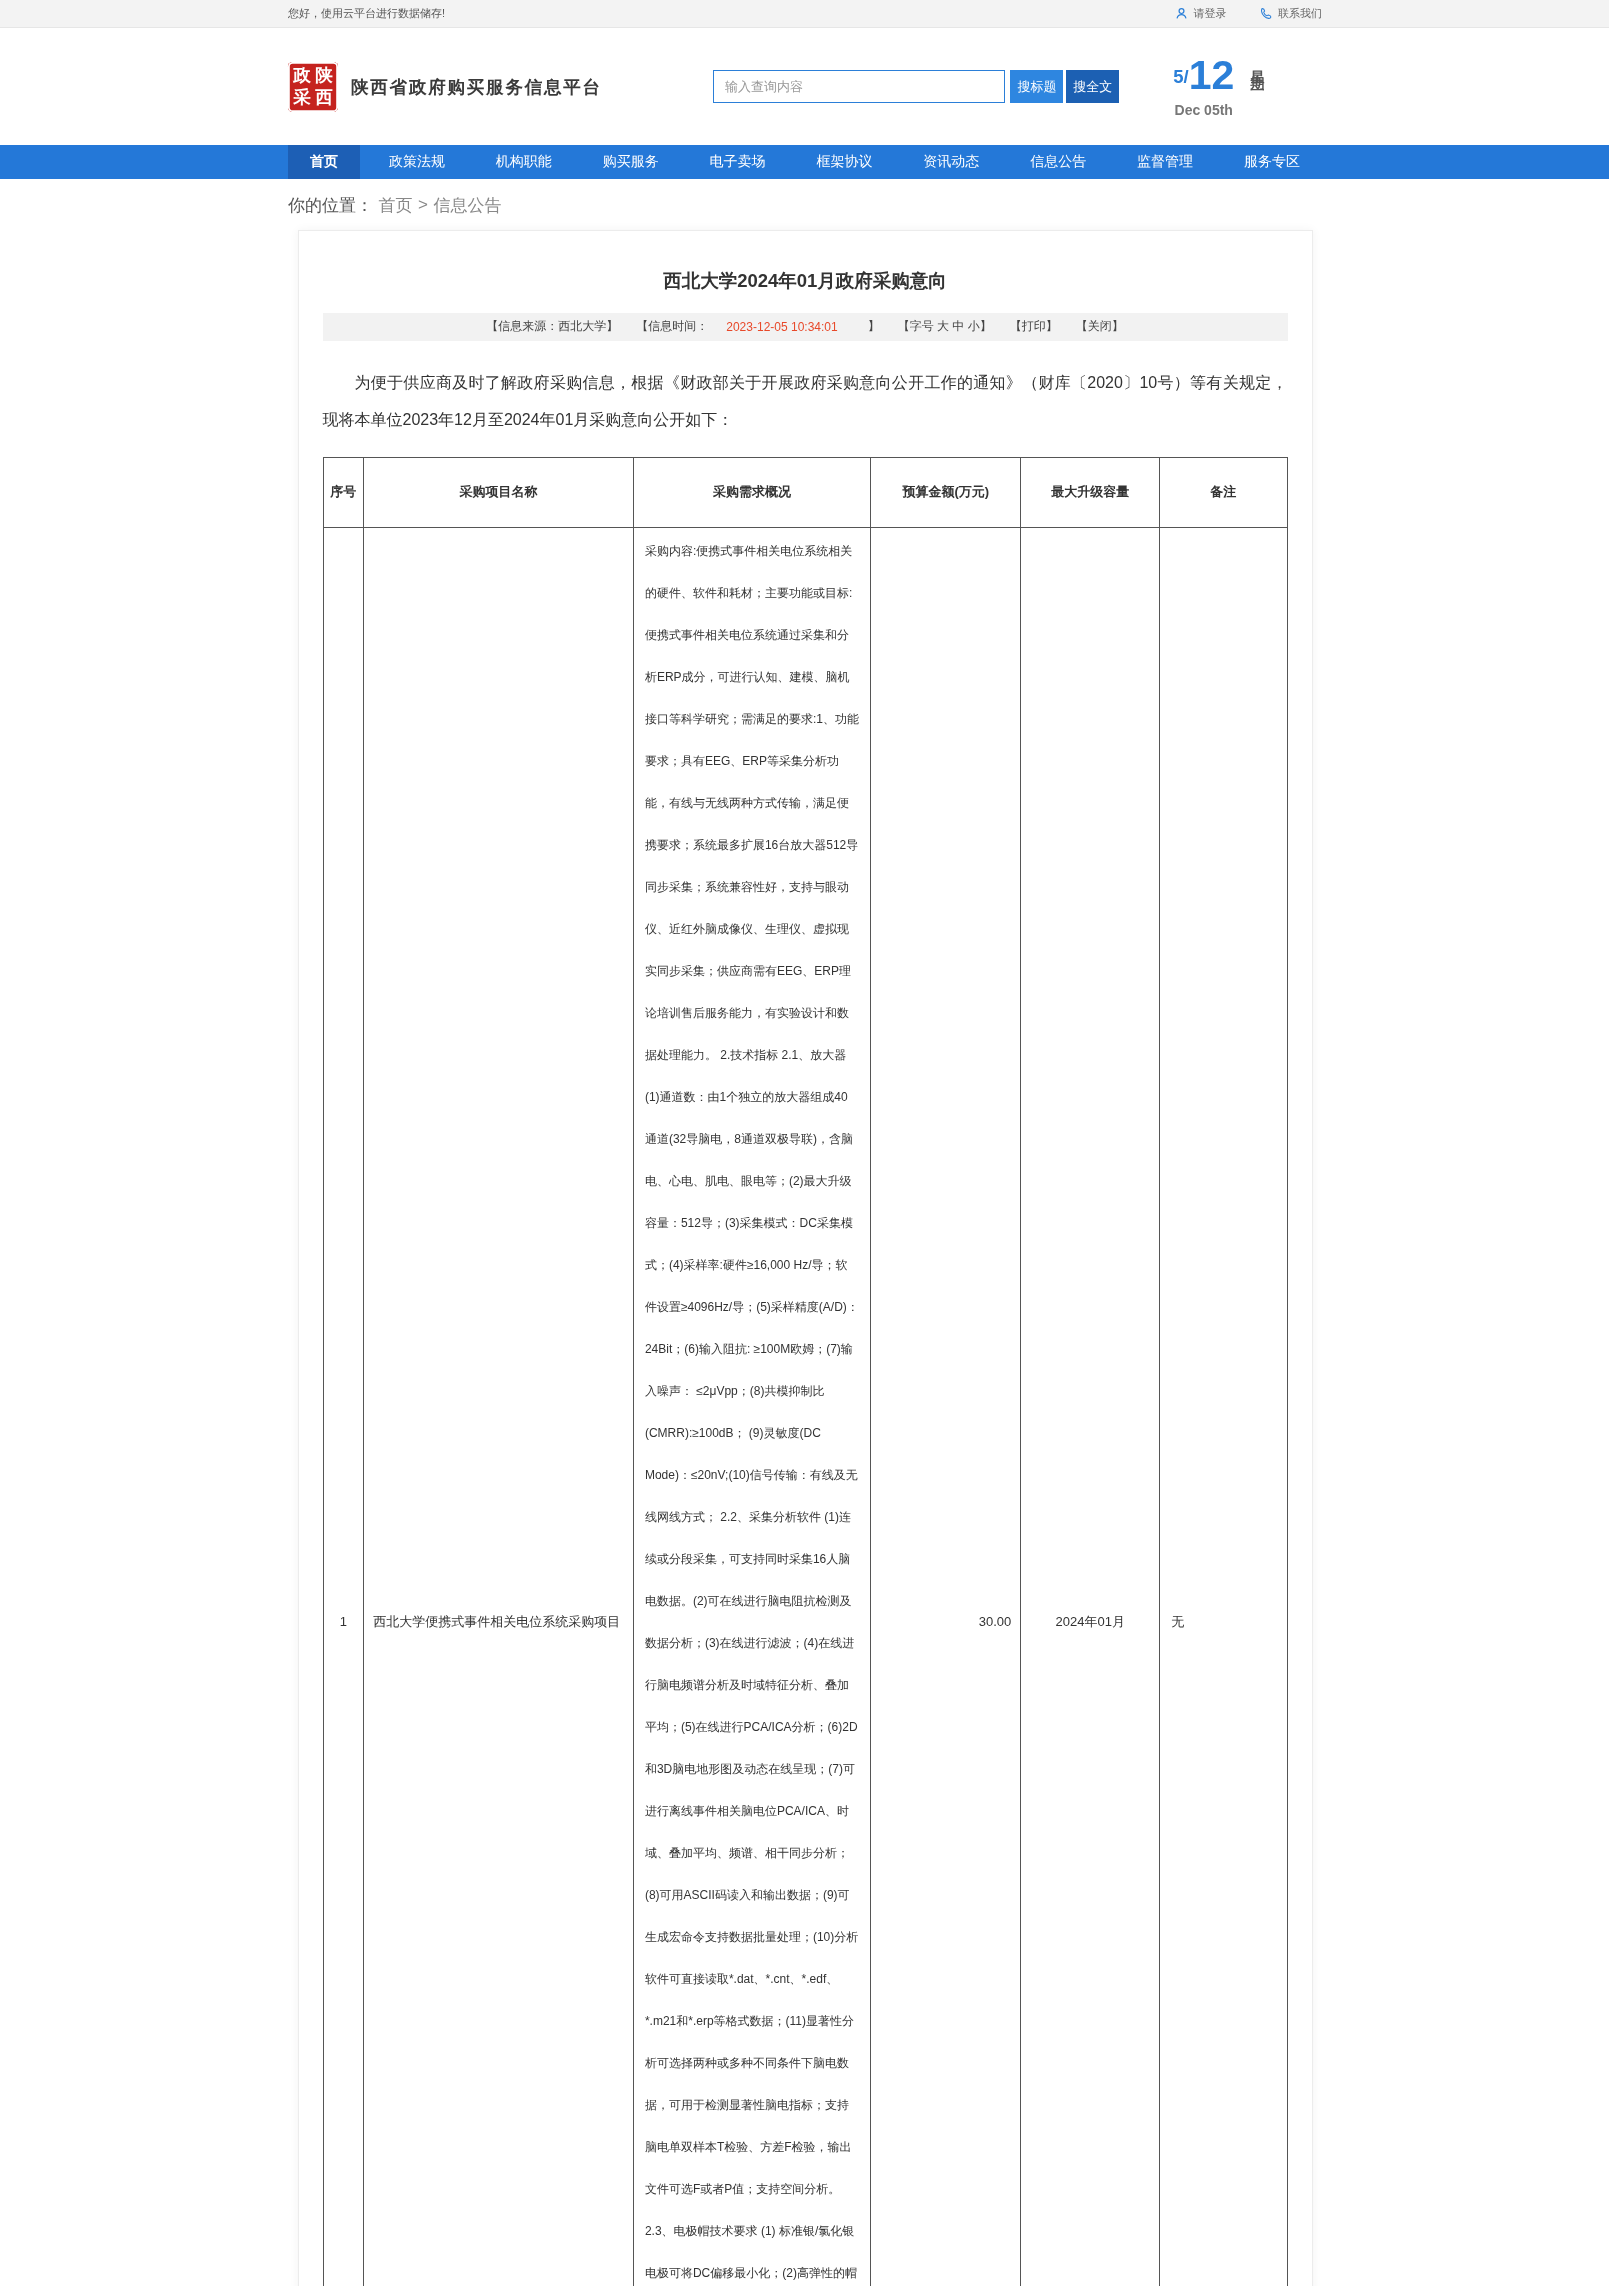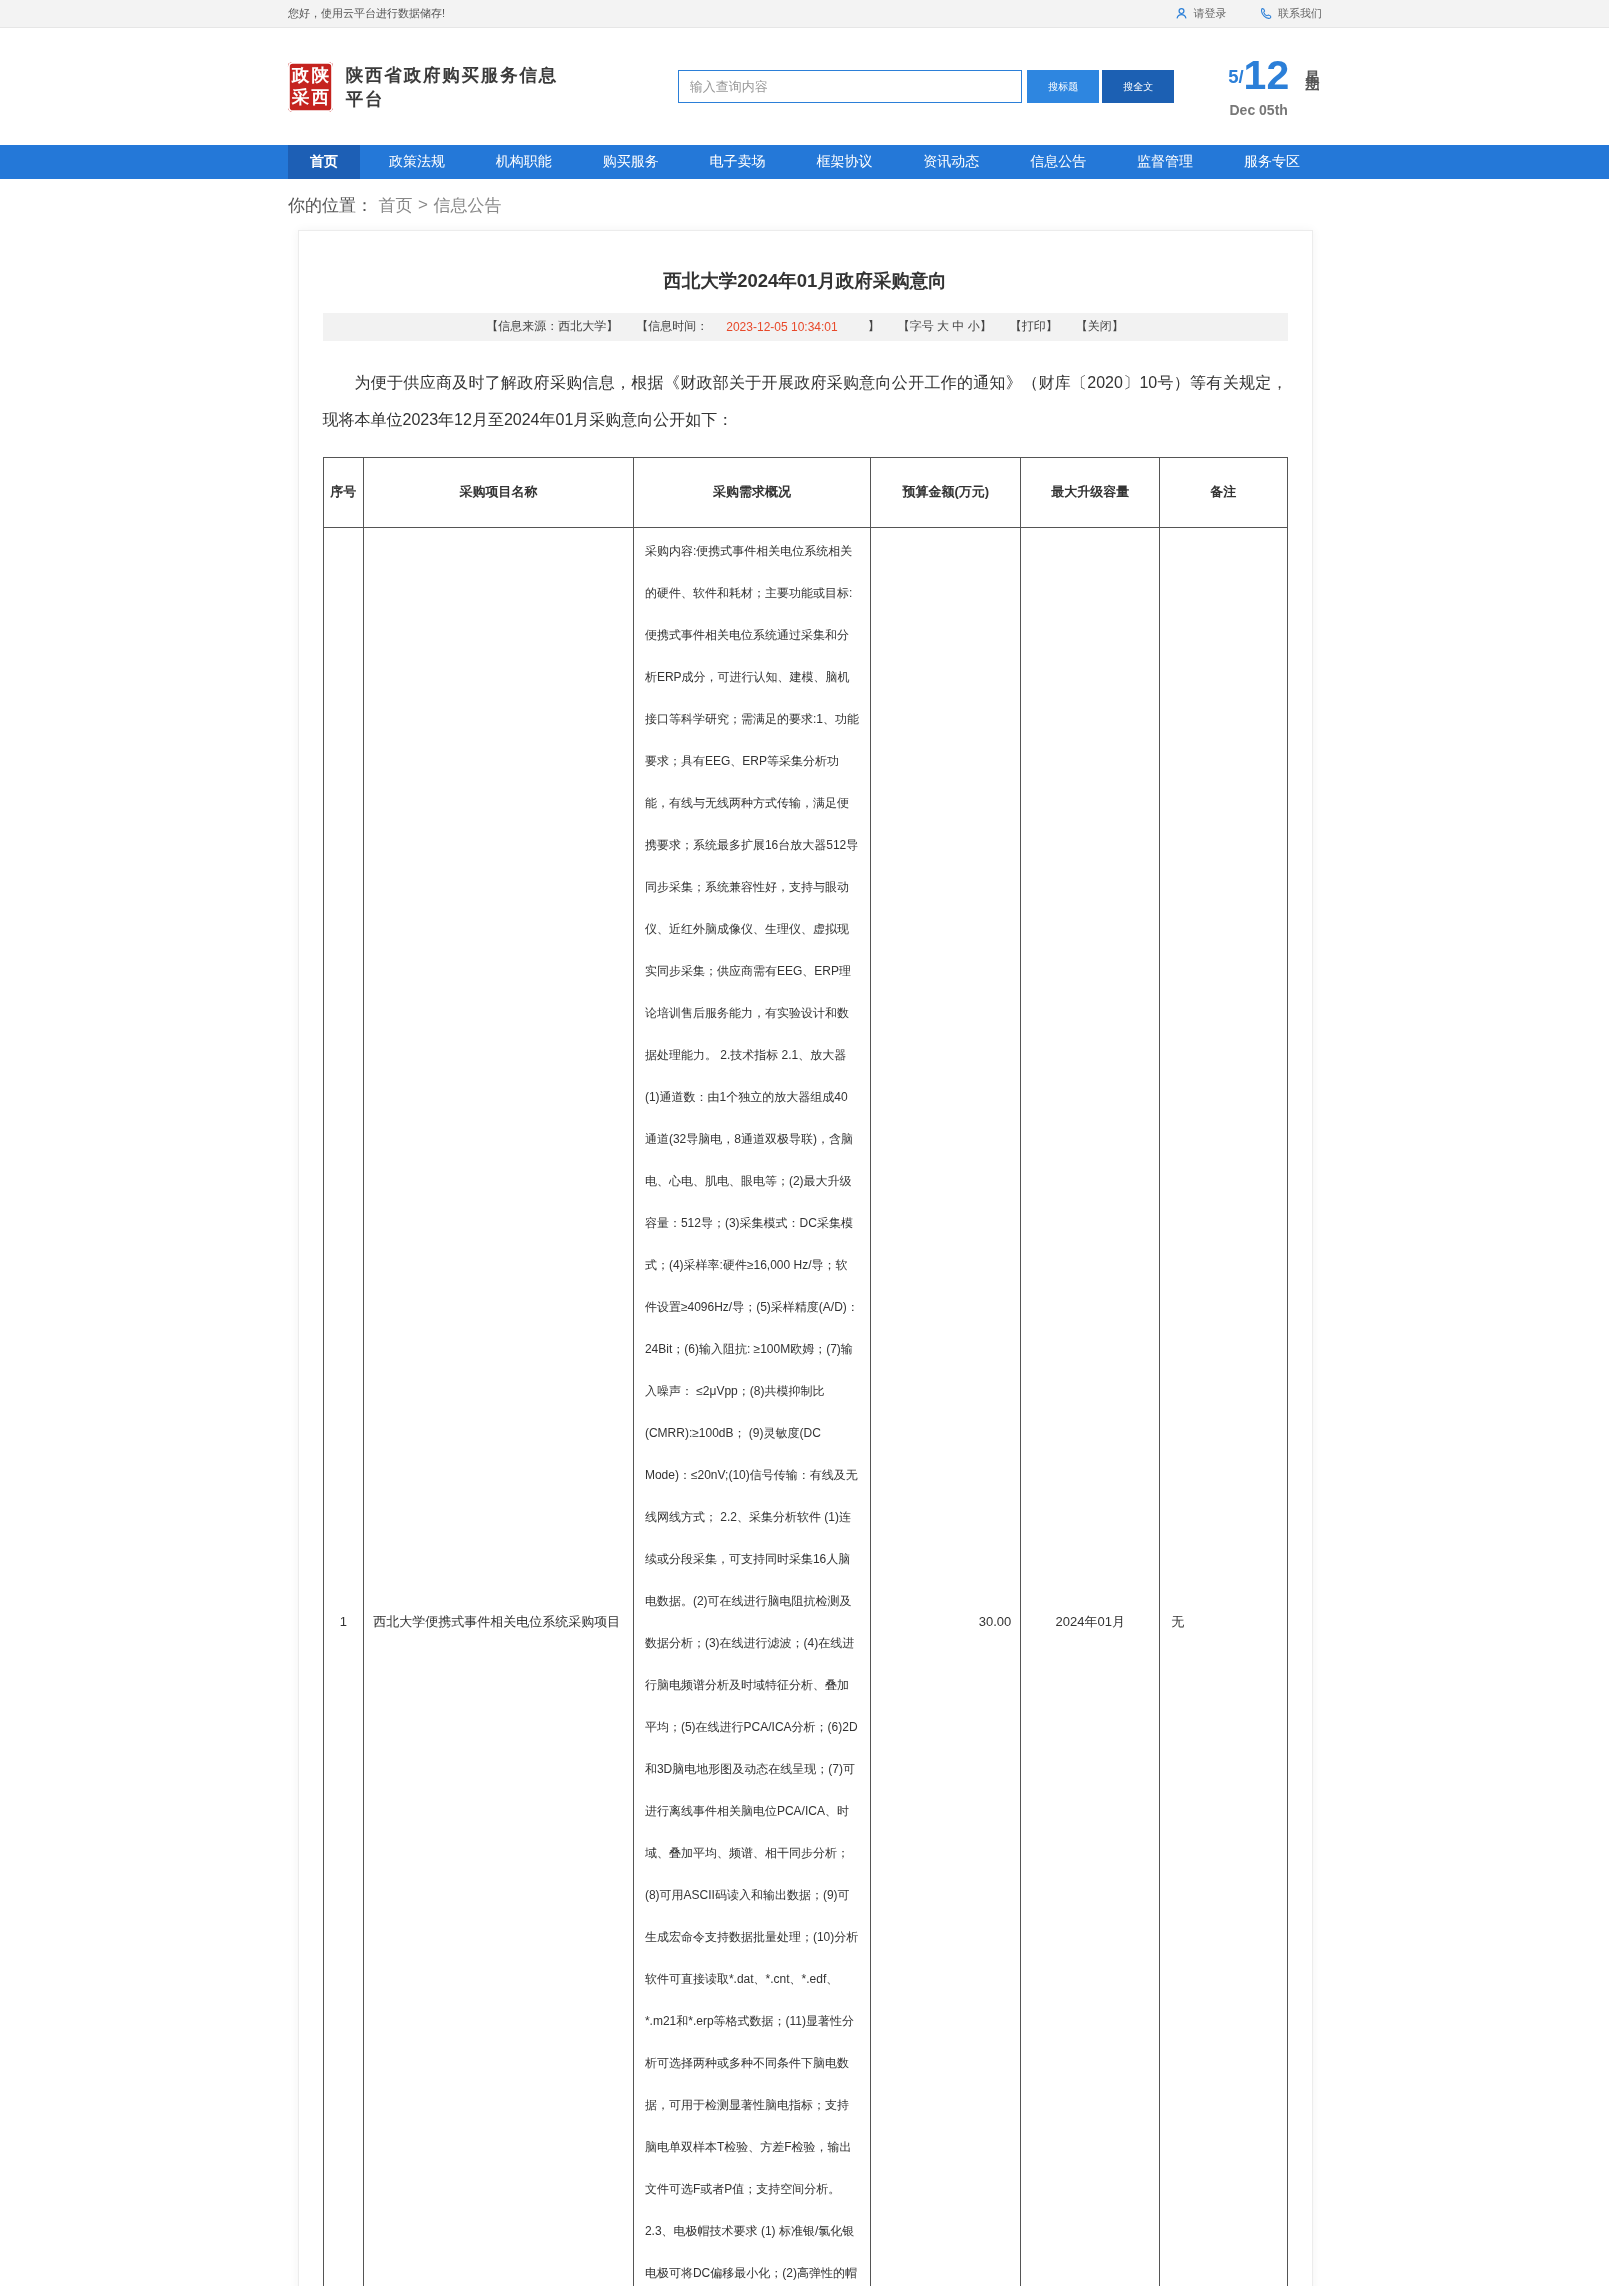--- a/index.html
+++ b/index.html
@@ -17,23 +17,23 @@
   .header { height:117px; background:#fff; }
   .header-inner { width:1034px; margin:0 auto; height:100%; display:flex; align-items:center; }
   .logo-wrap { display:flex; align-items:center; gap:13px; }
   .seal { width:50px; height:50px; background:#c5231f; border-radius:4.6px; display:grid; grid-template-columns:1fr 1fr; padding:2.8px; box-shadow: inset 0 0 0 1.8px #fff, inset 0 0 0 3.7px #c5231f; }
   .seal span { color:#fff; font-size:17.5px; font-weight:bold; display:flex; align-items:center; justify-content:center; line-height:1; }
   .site-titles { display:flex; flex-direction:column; gap:5.5px; }
   .site-name { font-size:24px; font-weight:bold; color:#333; letter-spacing:6.5px; }
   .site-sub { font-size:17.5px; font-weight:bold; color:#3a3a3a; letter-spacing:1.8px; }
 
   .search-wrap { margin-left:111px; display:flex; align-items:center; }
-  .search-input { width:344px; height:33px; border:1.8px solid #2b7fd8; padding:0 11px; font-size:13px; color:#333; outline:none; }
+  .search-input { width:292px; height:33px; border:1.8px solid #2b7fd8; padding:0 11px; font-size:13px; color:#333; outline:none; }
   .search-input::placeholder { color:#999; }
-  .search-btn { height:33px; width:72px; border:none; color:#fff; font-size:10px; cursor:pointer; margin-left:5.5px; }
+  .search-btn { height:33px; width:53px; border:none; color:#fff; font-size:13px; cursor:pointer; margin-left:5.5px; }
   .btn-title { background:#2e86e0; }
   .btn-full  { background:#1c60b3; margin-left:2.8px; }
 
   .date-block { margin-left:54px; display:flex; align-items:flex-start; gap:14.8px; }
   .date-nums { text-align:center; }
   .date-md { color:#2b7fd8; font-weight:bold; line-height:1; white-space:nowrap; }
   .date-month { font-size:18.5px; vertical-align:super; }
   .date-day { font-size:41px; }
   .date-en { margin-top:5.5px; font-size:14px; font-weight:bold; color:#777; }
   .weekday { writing-mode:vertical-rl; text-orientation:upright; font-size:14px; font-weight:bold; color:#555; letter-spacing:5.5px; padding-top:3.7px; }

